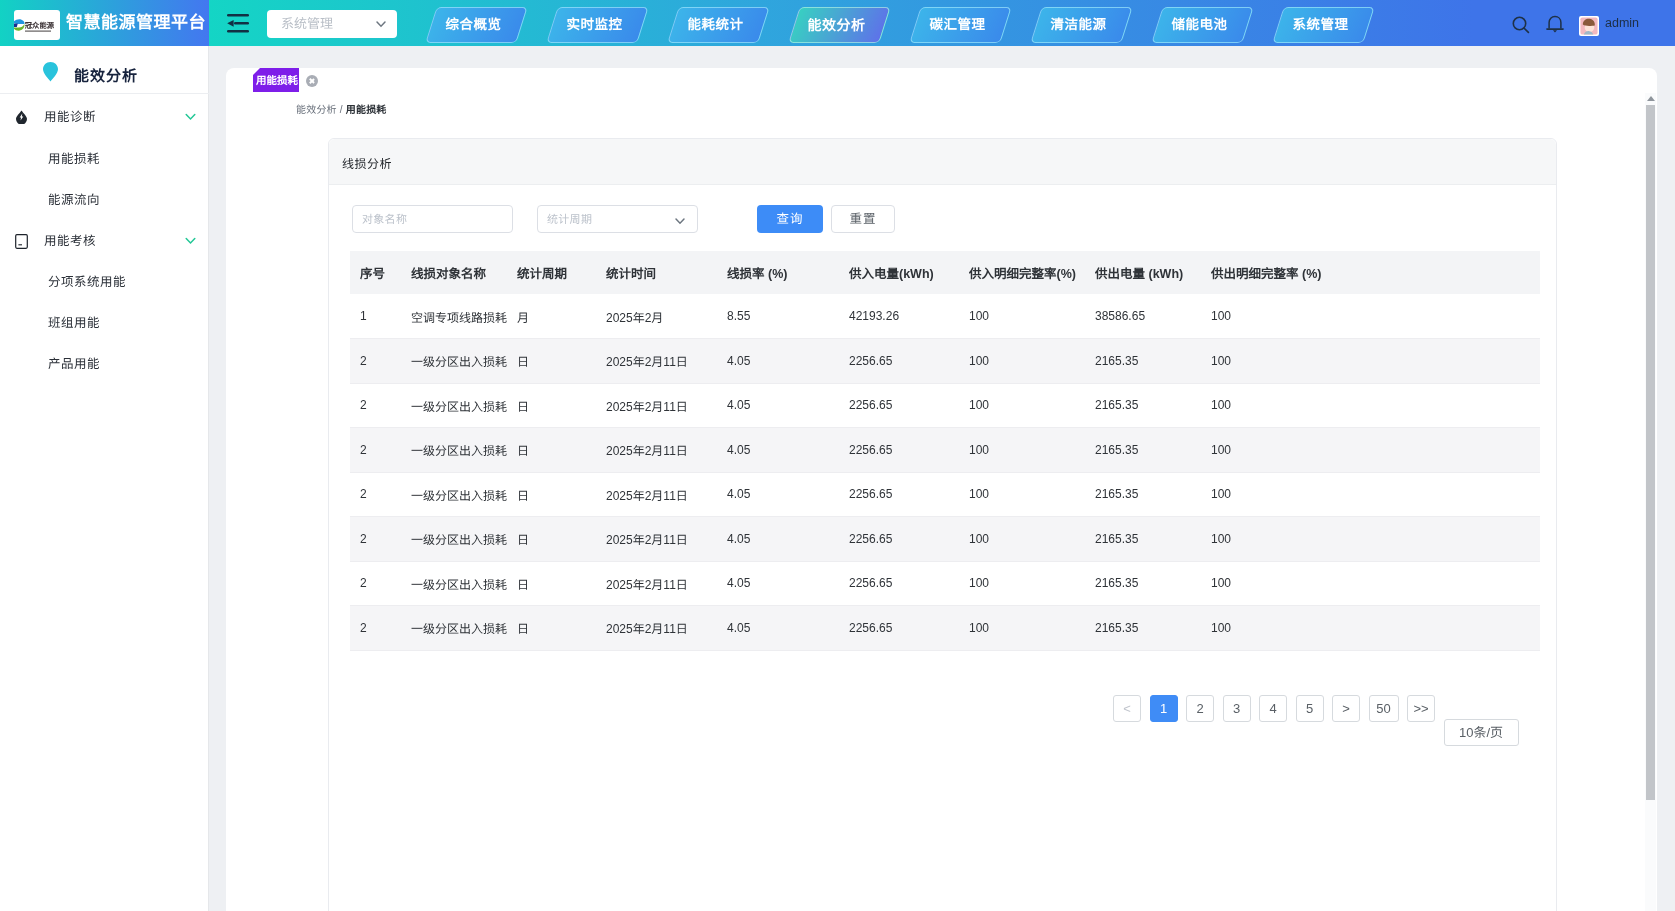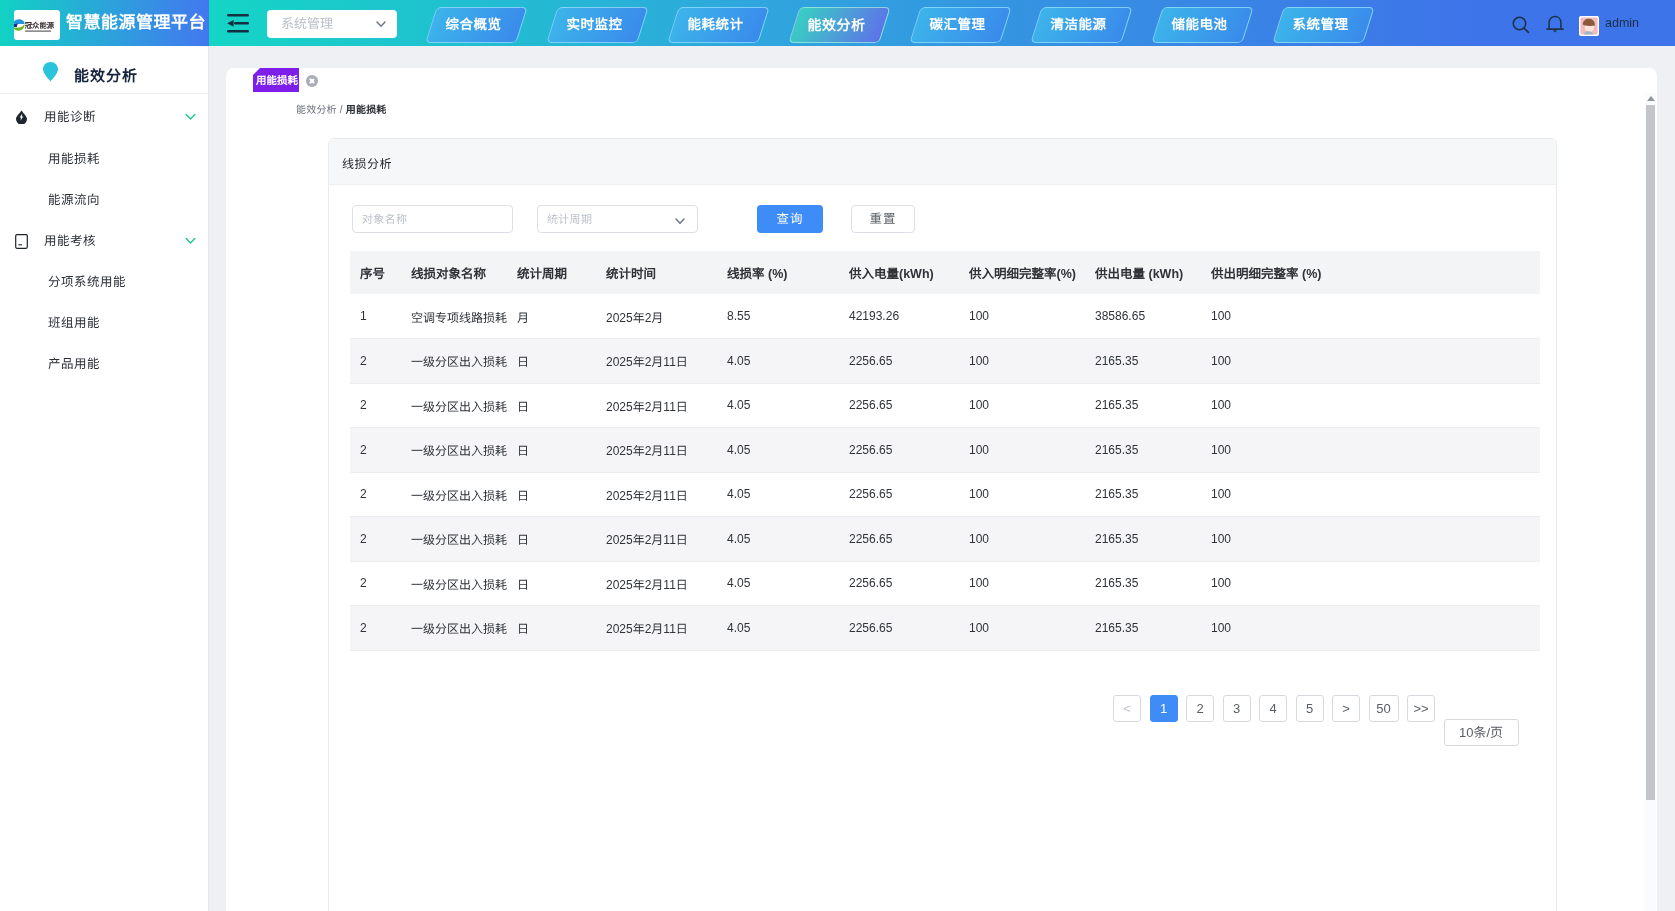--- a/index.html
+++ b/index.html
@@ -53,21 +53,21 @@
 #cardtitle { position:absolute; left:13px; top:15px; font-size:12px; font-weight:normal; color:#22262b; letter-spacing:0.5px; }
 
 .inp { position:absolute; height:28px; border:1px solid #dcdfe5; border-radius:4px; background:#fff; }
 .inp .ph { position:absolute; left:9px; top:0; line-height:26px; font-size:11px; color:#bcc2cb; letter-spacing:0.3px; }
 #inp1 { left:23px; top:66px; width:161px; }
 #sel1 { left:208px; top:66px; width:161px; }
 #sel1 svg { position:absolute; right:11px; top:9px; }
 #btnq { position:absolute; left:428px; top:66px; width:66px; height:28px; background:#3d8cf7; border-radius:4px;
   color:#fff; font-size:12.5px; text-align:center; line-height:28px; letter-spacing:1px; }
 #btnr { position:absolute; left:502px; top:66px; width:64px; height:28px; background:#fff; border:1px solid #dcdfe5; border-radius:4px;
-  color:#5c6269; font-size:12.5px; text-align:center; line-height:26px; letter-spacing:1px;margin-left:20px; }
+  color:#5c6269; font-size:12.5px; text-align:center; line-height:26px; letter-spacing:1px; }
 
 #tbl { position:absolute; left:21px; top:112px; width:1190px; border-collapse:collapse; table-layout:fixed; }
 #tbl th { height:43px; background:#f3f4f6; font-size:12.5px; font-weight:bold; color:#2f3338; text-align:left; padding-left:10px; }
 #tbl td { height:44.5px; font-size:12px; white-space:nowrap; color:#2f3338; text-align:left; padding-left:10px; border-bottom:1px solid #ededf0; }
 #tbl tr.g td { background:#f5f5f7; }
 #tbl td:nth-child(2), #tbl td:nth-child(3) { font-weight:normal; }
 
 #pager { position:absolute; left:784px; top:556px; display:flex; gap:8.5px; font-size:13px; color:#5a6066; }
 .pg { width:28px; height:27px; border:1px solid #d6dade; border-radius:3px; background:#fff; text-align:center; line-height:25px; }
 .pg.on { background:#3f8cf6; color:#fff; border-color:#3f8cf6; }

